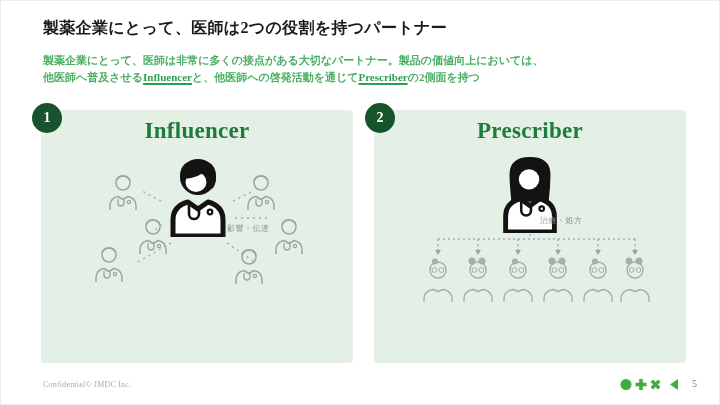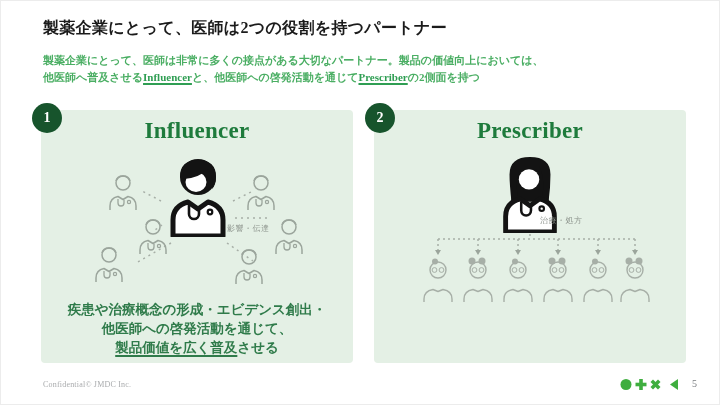--- a/index.html
+++ b/index.html
@@ -156,25 +156,20 @@
       <span class="icon-wrap" style="left:232px;top:62px;"><svg width="32" height="38">
             <use href="#sym-doctor-gray"></use>
           </svg></span>
       <span class="icon-wrap" style="left:192px;top:92px;"><svg width="32" height="38">
             <use href="#sym-doctor-gray"></use>
           </svg></span>
 
       <span class="diagram-label" style="left:186px;top:68px;">影響・伝達</span>
     </div>
 
-    <div class="panel-desc">
-      <span>疾患や治療概念の形成・エビデンス創出・</span><br>
-      <span>他医師への啓発活動を通じて、</span><br>
-      <span class="u">製品価値を広く普及</span><span>させる</span>
-    </div>
   </div>
 
   <div class="panel p2">
     <div class="panel-title">Prescriber</div>
 
     <div class="illu">
       <svg class="bg" width="312" height="150">
         <g stroke="#a7afa7" stroke-width="1.5" stroke-dasharray="2 3" fill="none">
           <line x1="156" y1="74" x2="156" y2="84"></line>
           <line x1="64" y1="84" x2="261" y2="84"></line>

